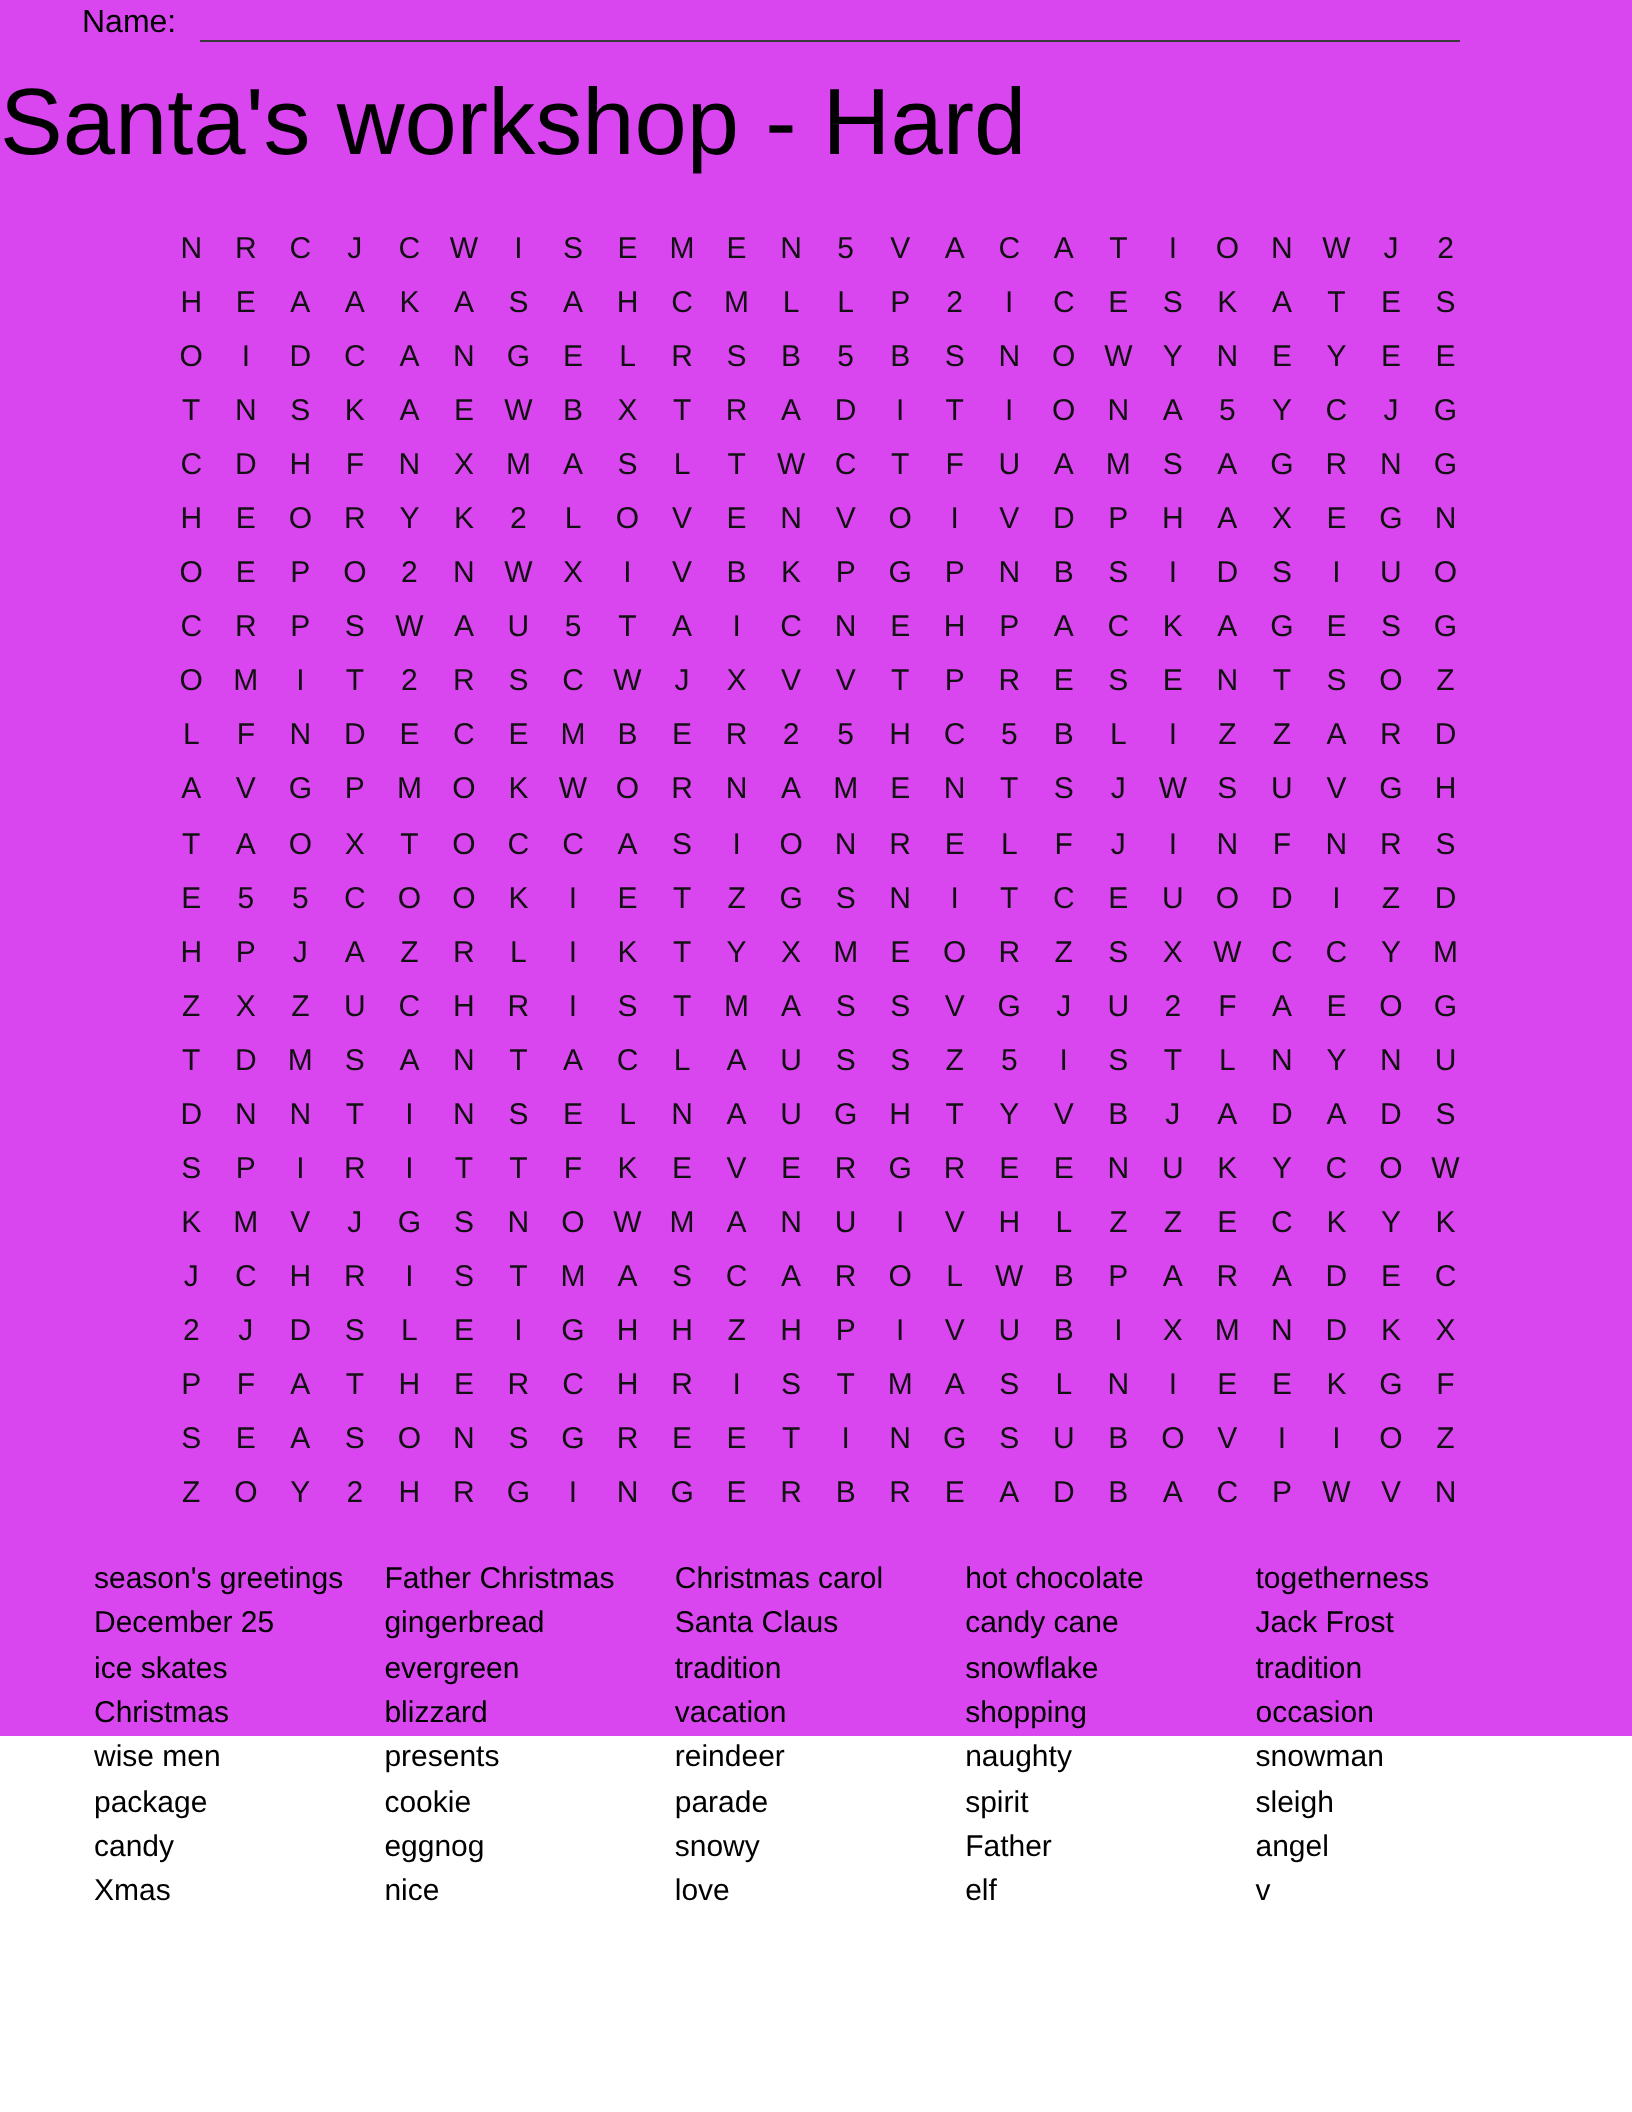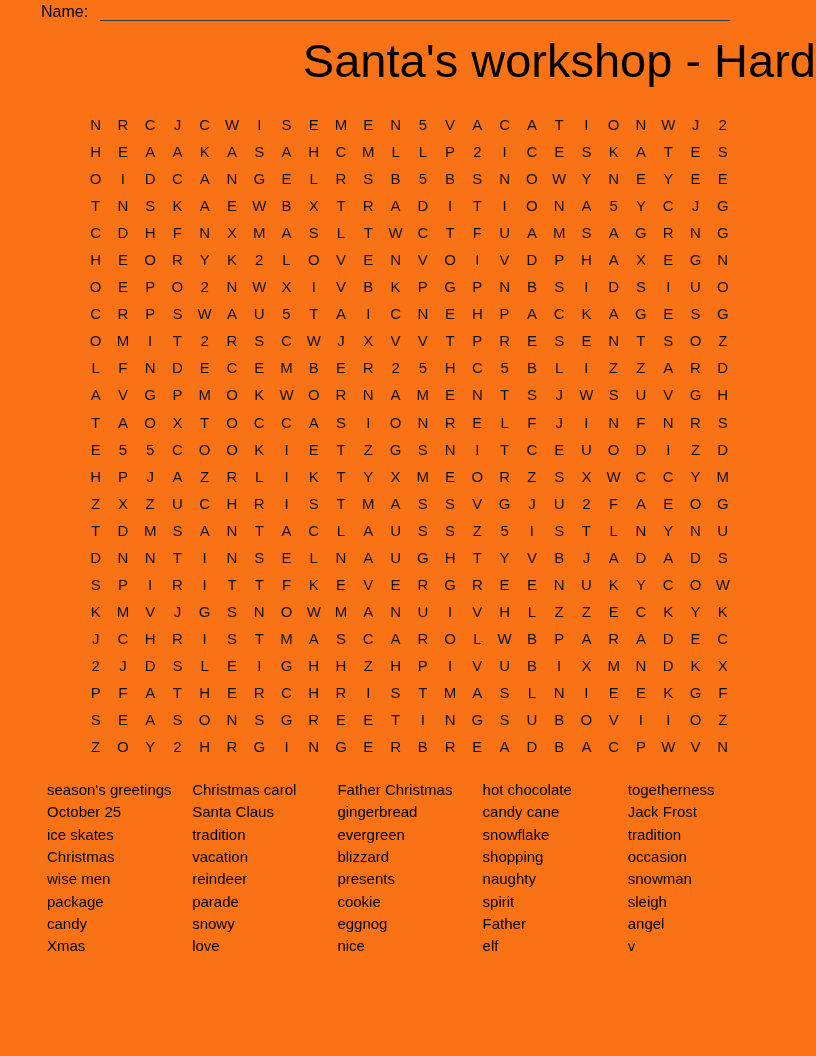--- a/index.html
+++ b/index.html
@@ -4,35 +4,35 @@
 <style>
   * { margin: 0; padding: 0; box-sizing: border-box; }
   html, body { background: #ffffff; }
   body {
     width: 816px; height: 1056px;
     font-family: "Liberation Sans", sans-serif;
     color: #000000;
     position: relative;
     overflow: hidden;
   }
-  .page { position: relative; width: 816px; height: 1056px; background: #f97316; }
+  .page { position: relative; width: 816px; height: 868px; background: #d946ef; }
 
   .name-label {
     position: absolute; left: 41px; top: 3px;
     font-size: 16px; color: #000000;
   }
   .name-line {
     position: absolute; left: 100px; top: 0px;
     width: 630px; height: 21px;
     border-bottom: 1.5px solid #3a3a3a;
   }
 
   .title {
     position: absolute; top: 33px; left: 0;
-    width: 100%; text-align: right;
+    width: 100%; text-align: left;
     font-size: 47px; font-weight: 400;
     letter-spacing: 0px; color: #000000;
   }
 
   .letter-grid {
     position: absolute; left: 82px; top: 111px;
     width: 655px;
   }
   .grid-row { display: flex; height: 27.05px; }
   .grid-cell {
@@ -684,49 +684,49 @@
         <div class="grid-cell">P</div>
         <div class="grid-cell">W</div>
         <div class="grid-cell">V</div>
         <div class="grid-cell">N</div>
       </div>
     </div>
 
   <div class="word-list">
       <div class="word-col">
         <div class="word">season's greetings</div>
-        <div class="word">October 25</div>
+        <div class="word">December 25</div>
         <div class="word">ice skates</div>
         <div class="word">Christmas</div>
         <div class="word">wise men</div>
         <div class="word">package</div>
         <div class="word">candy</div>
         <div class="word">Xmas</div>
+      </div>
+      <div class="word-col">
+        <div class="word">Father Christmas</div>
+        <div class="word">gingerbread</div>
+        <div class="word">evergreen</div>
+        <div class="word">blizzard</div>
+        <div class="word">presents</div>
+        <div class="word">cookie</div>
+        <div class="word">eggnog</div>
+        <div class="word">nice</div>
       </div>
       <div class="word-col">
         <div class="word">Christmas carol</div>
         <div class="word">Santa Claus</div>
         <div class="word">tradition</div>
         <div class="word">vacation</div>
         <div class="word">reindeer</div>
         <div class="word">parade</div>
         <div class="word">snowy</div>
         <div class="word">love</div>
       </div>
       <div class="word-col">
-        <div class="word">Father Christmas</div>
-        <div class="word">gingerbread</div>
-        <div class="word">evergreen</div>
-        <div class="word">blizzard</div>
-        <div class="word">presents</div>
-        <div class="word">cookie</div>
-        <div class="word">eggnog</div>
-        <div class="word">nice</div>
-      </div>
-      <div class="word-col">
         <div class="word">hot chocolate</div>
         <div class="word">candy cane</div>
         <div class="word">snowflake</div>
         <div class="word">shopping</div>
         <div class="word">naughty</div>
         <div class="word">spirit</div>
         <div class="word">Father</div>
         <div class="word">elf</div>
       </div>
       <div class="word-col">

